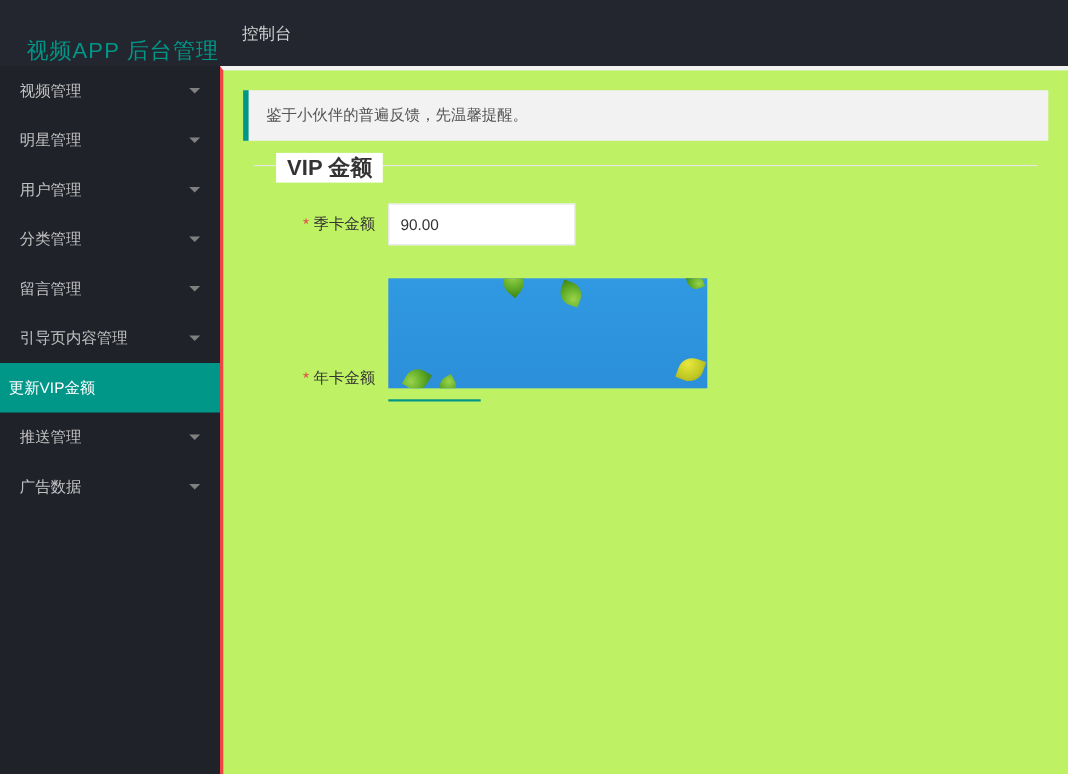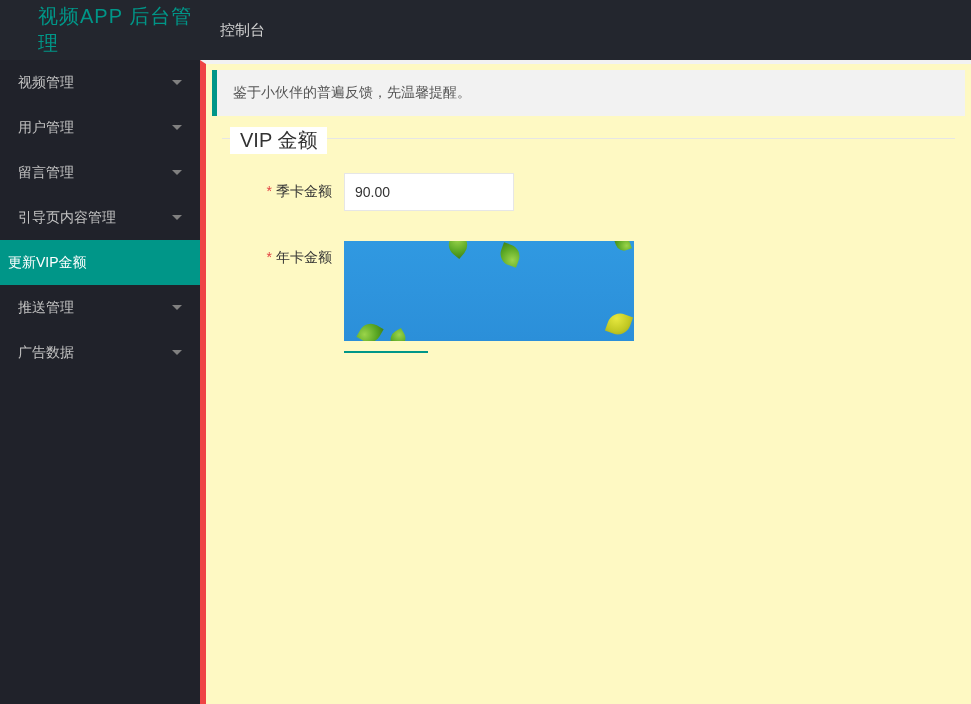--- a/index.html
+++ b/index.html
@@ -16,26 +16,26 @@
       overflow: hidden;
     }
     .top-header {
       height: 60px;
       background: #23262e;
       display: flex;
       align-items: center;
     }
     .logo-area {
       width: 200px;
-      padding-left: 38px;
+      padding-left: 24px;
       color: #009688;
       font-size: 20px;
       letter-spacing: 1px;
       display: flex;
-      align-items: center;
+      align-items: flex-end;
       height: 100%;
     }
     .top-nav {
       flex: 1;
       display: flex;
       align-items: flex-end;
       height: 100%;
     }
     .top-nav-item {
       color: #d0d0d0;
@@ -78,47 +78,48 @@
       border-left: 5px solid transparent;
       border-right: 5px solid transparent;
       border-top: 5px solid #808080;
     }
     .caret.up {
       border-top: none;
       border-bottom: 5px solid #808080;
     }
     .main {
       flex: 1;
-      background: #fef9c3;
-      padding: 6px;
+      background: #bef264;
+      padding: 18px;
       overflow: auto;
-      border-left: 6px solid #ef4444;
+      border-left: 3px solid #ef4444;
       border-top: 4px solid #f2f2f2;
     }
     .alert-box {
       background: #f2f2f2;
       padding: 14px 16px;
       color: #555555;
       border-left: 5px solid #009688;
       margin-bottom: 22px;
     }
     .fieldset {
       position: relative;
       padding: 20px 20px 16px 20px;
       border-top: 1px solid #e6e6e6;
       margin: 0 10px;
     }
     .legend {
       position: absolute;
       top: -12px;
-      left: 8px;
+      left: 20px;
       background: #ffffff;
       padding: 0 10px;
       color: #333333;
       font-size: 20px;
+      font-weight: bold;
     }
     .form-row {
       display: flex;
       align-items: center;
       margin-bottom: 30px;
       margin-top: 14px;
     }
     .form-label {
       width: 90px;
       text-align: right;
@@ -185,26 +186,34 @@
 
 <div class="layout">
 
   <div class="sidebar">
 
     <div class="side-item">
       <span>视频管理</span>
       <span class="caret"></span>
     </div>
 
+    <div class="side-item">
+      <span>明星管理</span>
+      <span class="caret"></span>
+    </div>
 
     <div class="side-item">
       <span>用户管理</span>
       <span class="caret"></span>
     </div>
 
+    <div class="side-item">
+      <span>分类管理</span>
+      <span class="caret"></span>
+    </div>
 
     <div class="side-item">
       <span>留言管理</span>
       <span class="caret"></span>
     </div>
 
     <div class="side-item">
       <span>引导页内容管理</span>
       <span class="caret"></span>
     </div>
@@ -239,21 +248,21 @@
 
       <div class="form-row">
         <div class="form-label">
           <span class="required">*</span><span>季卡金额</span>
         </div>
         <div class="input-wrap">
           <input class="text-input" type="text" value="90.00" style="">
         </div>
       </div>
 
-      <div class="form-row" style="align-items:flex-start; margin-bottom:10px;">
+      <div class="form-row" style="align-items:flex-end; margin-bottom:10px;">
         <div class="form-label" style="margin-top:8px;">
           <span class="required">*</span><span>年卡金额</span>
         </div>
         <div>
           <div class="overlay-image">
             <div class="leaf l1"></div>
             <div class="leaf l2"></div>
             <div class="leaf l3"></div>
             <div class="leaf l4"></div>
             <div class="leaf l5"></div>

